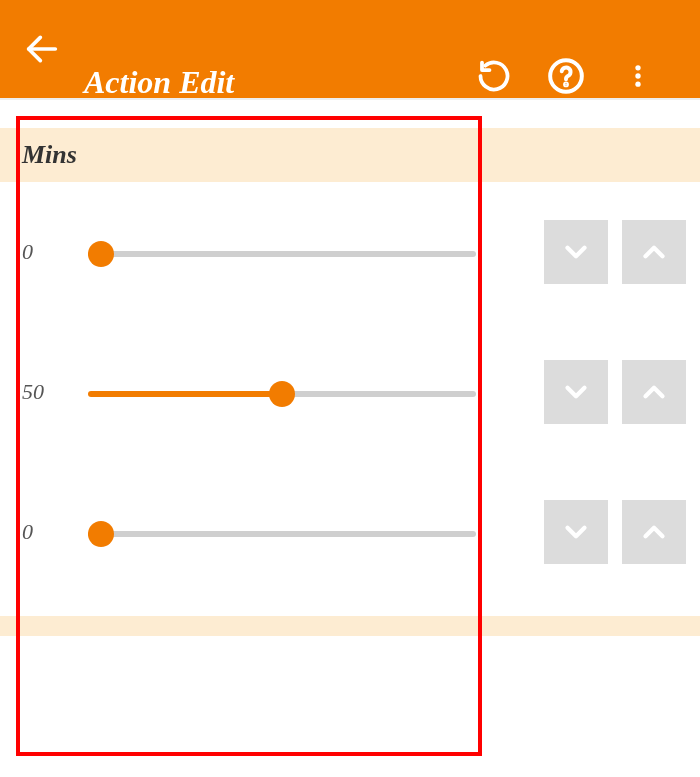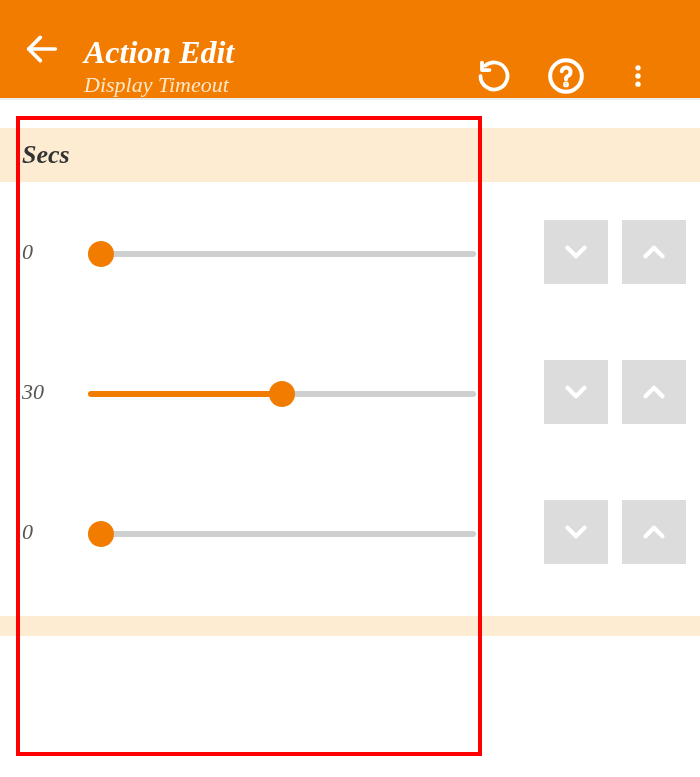--- a/index.html
+++ b/index.html
@@ -87,21 +87,20 @@
 
   <div class="app-bar">
     <div class="back-btn">
       <svg width="40" height="40" viewBox="0 0 24 24" fill="none" stroke="#fff" stroke-width="2.2" stroke-linecap="round" stroke-linejoin="round">
           <line x1="20" y1="12" x2="4" y2="12"></line>
           <polyline points="11 5 4 12 11 19"></polyline>
         </svg>
     </div>
     <div class="titles">
       <div class="title">Action Edit</div>
-      <div class="subtitle">Display Timeout</div>
     </div>
     <div class="actions">
       <div class="icon-btn">
         <svg width="36" height="36" viewBox="0 0 24 24" fill="none" stroke="#fff" stroke-width="2.5" stroke-linecap="round" stroke-linejoin="round">
             <path d="M3 12a9 9 0 1 0 3.2-6.9"></path>
             <polyline points="4 3 4 8 9 8"></polyline>
           </svg>
       </div>
       <div class="icon-btn">
         <svg width="38" height="38" viewBox="0 0 24 24" fill="none" stroke="#fff" stroke-width="2.5" stroke-linecap="round" stroke-linejoin="round">
@@ -117,42 +116,42 @@
             <circle cx="12" cy="19" r="2.3"></circle>
           </svg>
       </div>
     </div>
   </div>
   <div class="thin-line"></div>
 
   <div class="content">
     <div class="red-box"></div>
 
-    <div class="section-header">Secs</div>
+    <div class="section-header">Mins</div>
     <div class="row">
       <div class="value">0</div>
       <div class="slider-wrap">
         <input class="slider" type="range" style="--fill: 6%;" value="0" min="0" max="60">
       </div>
       <div class="chev-btns">
         <div class="chev">
           <svg width="34" height="34" viewBox="0 0 24 24" fill="none" stroke-width="3" stroke-linecap="round" stroke-linejoin="round">
               <polyline points="6 9 12 15 18 9"></polyline>
             </svg>
         </div>
         <div class="chev">
           <svg width="34" height="34" viewBox="0 0 24 24" fill="none" stroke-width="3" stroke-linecap="round" stroke-linejoin="round">
               <polyline points="6 15 12 9 18 15"></polyline>
             </svg>
         </div>
       </div>
     </div>
 
     <div class="row">
-      <div class="value">30</div>
+      <div class="value">50</div>
       <div class="slider-wrap">
         <input class="slider" type="range" style="--fill: 50%;" value="30" min="0" max="60">
       </div>
       <div class="chev-btns">
         <div class="chev">
           <svg width="34" height="34" viewBox="0 0 24 24" fill="none" stroke-width="3" stroke-linecap="round" stroke-linejoin="round">
               <polyline points="6 9 12 15 18 9"></polyline>
             </svg>
         </div>
         <div class="chev">

